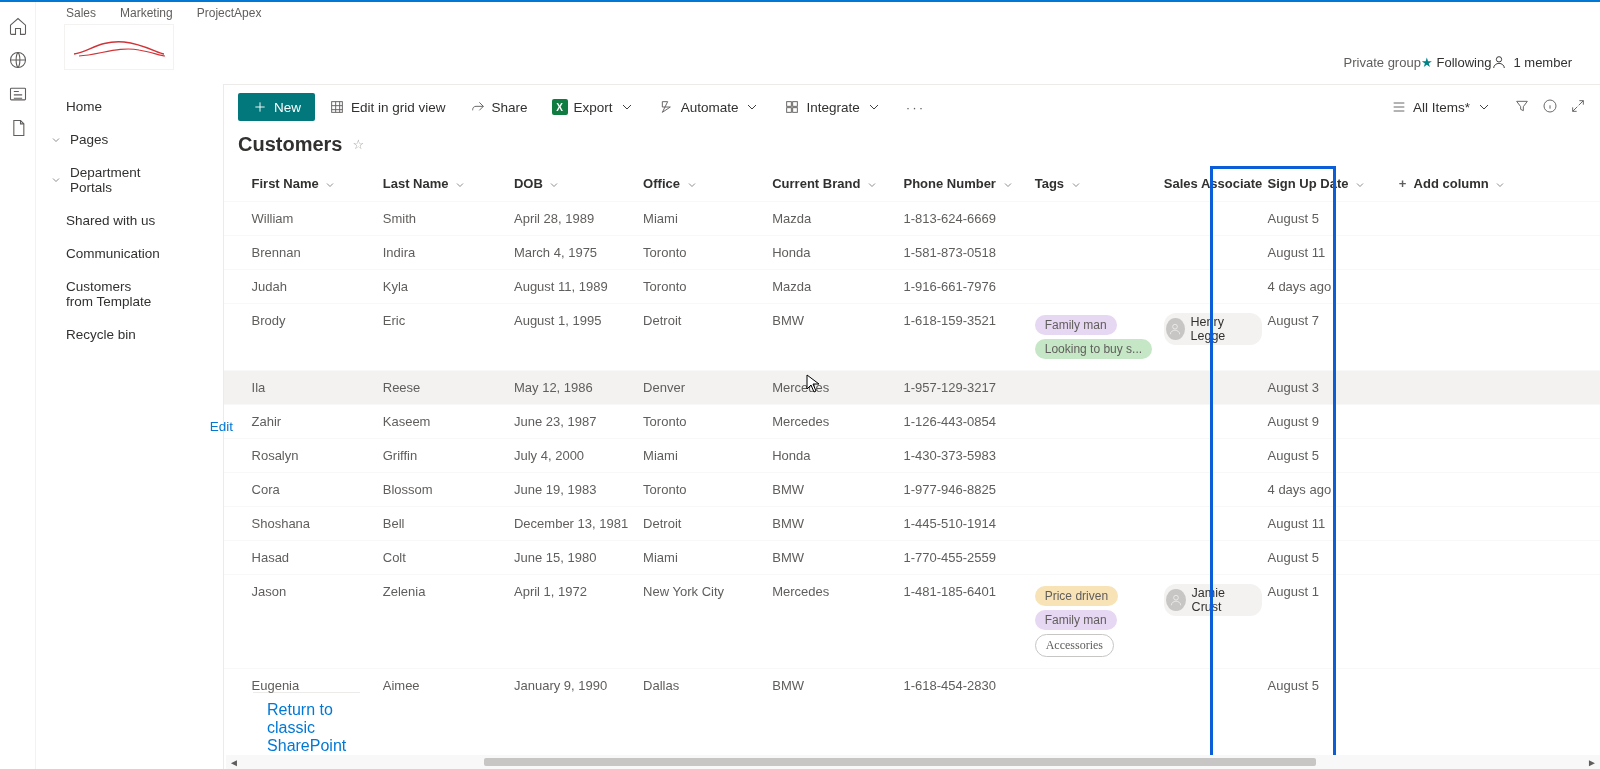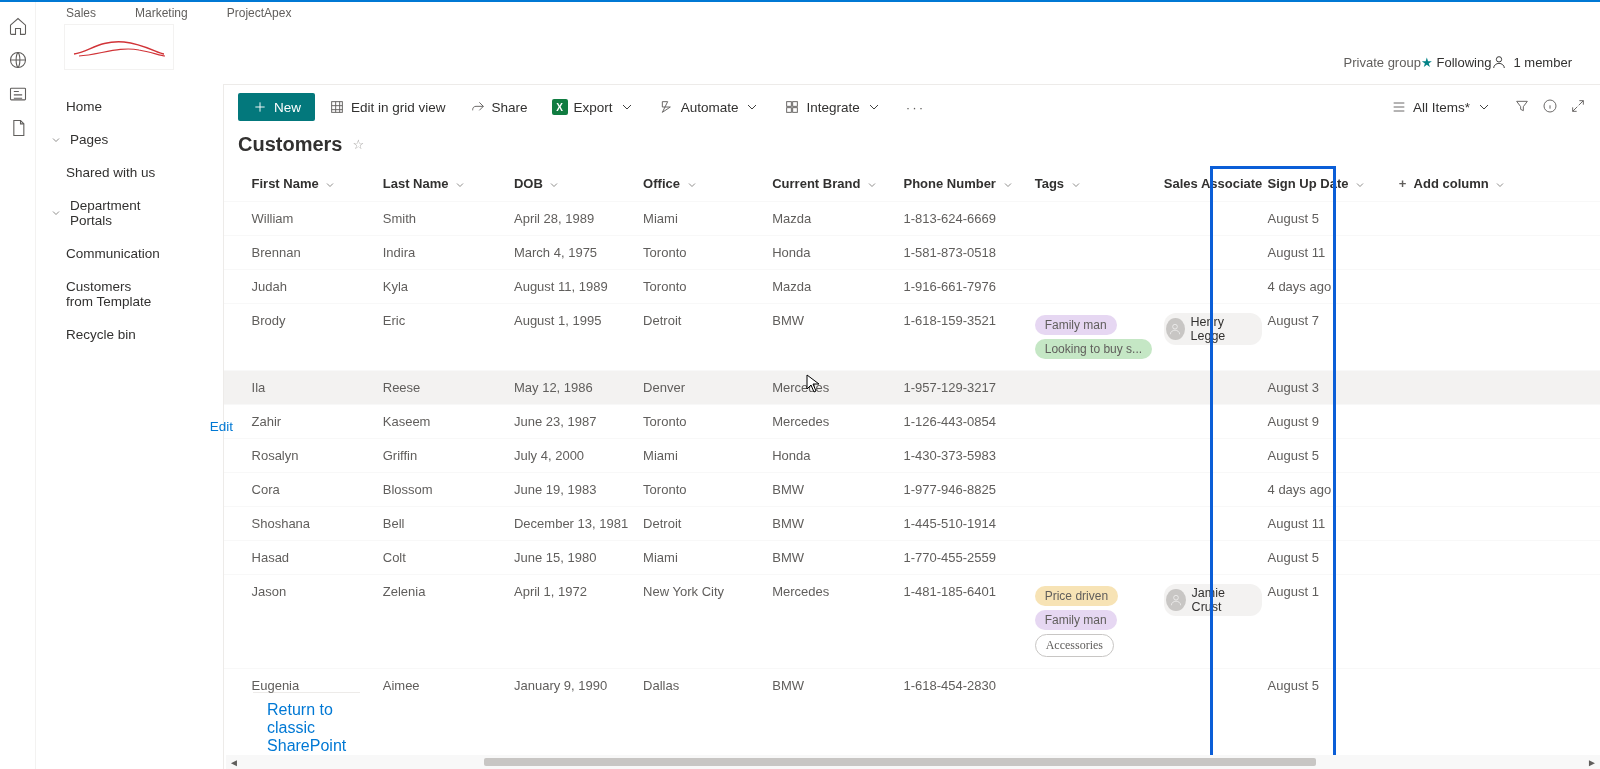--- a/index.html
+++ b/index.html
@@ -2,21 +2,21 @@
 <html><head>
 <meta charset="utf-8">
 <style>
   * { margin:0; padding:0; box-sizing:border-box; font-family:"Segoe UI",Arial,sans-serif; }
   body { width:1600px; height:769px; overflow:hidden; background:#fff; color:#323130; font-size:13px; position:relative; }
   .topbar { height:2px; background:#0078d4; position:absolute; top:0; left:0; right:0; }
   .rail { position:absolute; top:2px; left:0; width:36px; height:767px; background:#fff; border-right:1px solid #f3f2f1; }
   .rail-icon { width:20px; height:20px; margin:14px auto; display:block; color:#605e5c; }
   .rail svg { stroke:#605e5c; fill:none; stroke-width:1.3; }
   .main { position:absolute; left:36px; top:2px; right:0; bottom:0; display:flex; flex-direction:column; }
-  .hdr-tabs { display:flex; gap:39px; padding:4px 30px; font-size:12px; color:#605e5c; }
+  .hdr-tabs { display:flex; gap:24px; padding:4px 30px; font-size:12px; color:#605e5c; }
   .hdr-tabs span { cursor:pointer; }
   .logo-row { display:flex; align-items:flex-start; padding:0 28px 14px; justify-content:space-between; }
   .logo { width:110px; height:46px; background:#fff; border:1px solid #f3f2f1; display:flex; align-items:center; justify-content:center; }
   .logo svg { width:100px; height:30px; }
   .hdr-right { display:flex; align-items:center; margin-top:30px; font-size:13px; color:#605e5c;margin-left:16px; }
   .hdr-right .star { color:#038387; }
   .bodyrow { flex:1; display:flex; min-height:0; }
   .leftnav { width:188px; border-right:1px solid #edebe9; padding:6px 0; font-size:13.5px; color:#323130; display:flex; flex-direction:row; }
   .nav-item { padding:9px 20px 9px 30px; cursor:pointer; display:flex; align-items:center; gap:8px; }
   .nav-item.flush { padding-left:14px; }
@@ -111,29 +111,29 @@
       <div id="nav-items">
           <div class="nav-item">Home</div>
           <div class="nav-item flush">
             <span class="chev">
               <svg width="12" height="12" viewBox="0 0 24 24" class="icon-stroke">
                 <path d="M6 9l6 6 6-6"></path>
               </svg>
             </span>
             <span>Pages</span>
           </div>
-          <div class="nav-item">Shared with us</div>
           <div class="nav-item flush">
             <span class="chev">
               <svg width="12" height="12" viewBox="0 0 24 24" class="icon-stroke">
                 <path d="M6 9l6 6 6-6"></path>
               </svg>
             </span>
             <span>Department Portals</span>
           </div>
+          <div class="nav-item">Shared with us</div>
           <div class="nav-item">Communication</div>
           <div class="nav-item">Customers from Template</div>
           <div class="nav-item">Recycle bin</div>
         </div>
       <div class="nav-item nav-edit">Edit</div>
       <div class="nav-foot">Return to classic SharePoint</div>
     </div>
 
     <div class="content">
       <div class="cmdbar">

